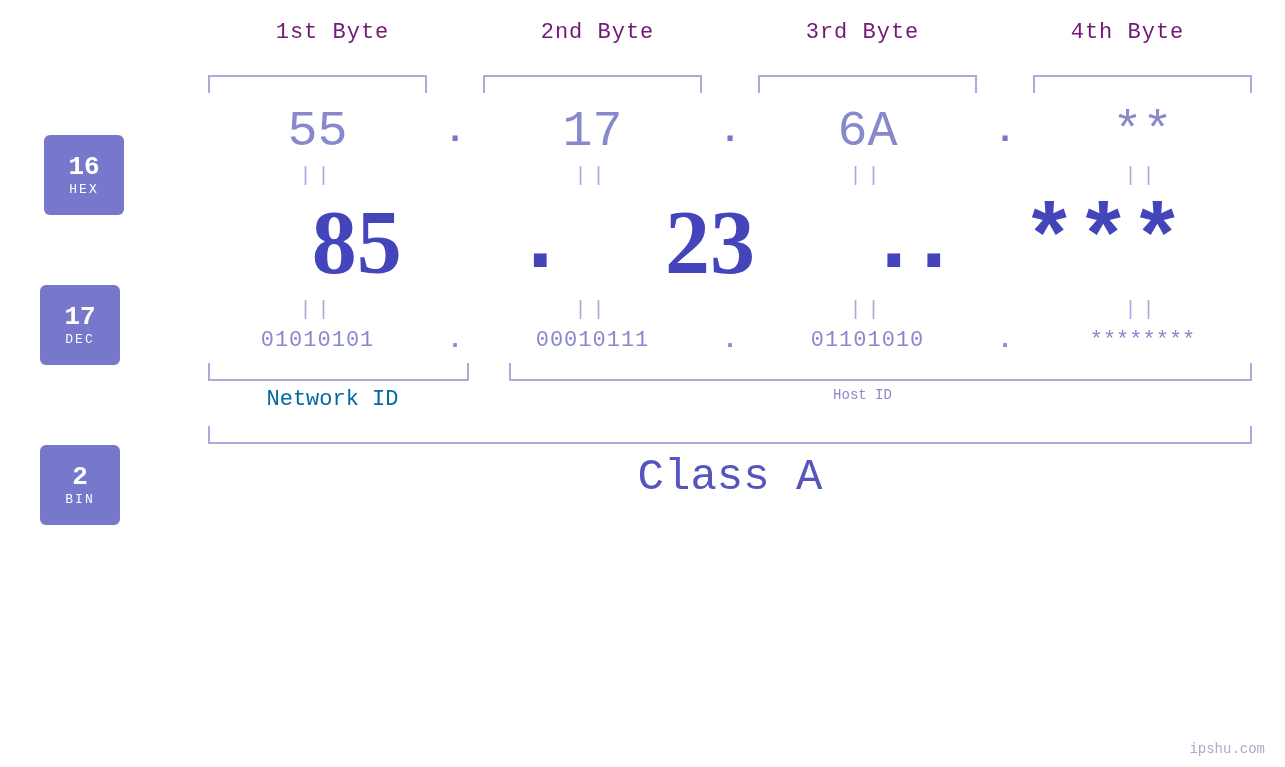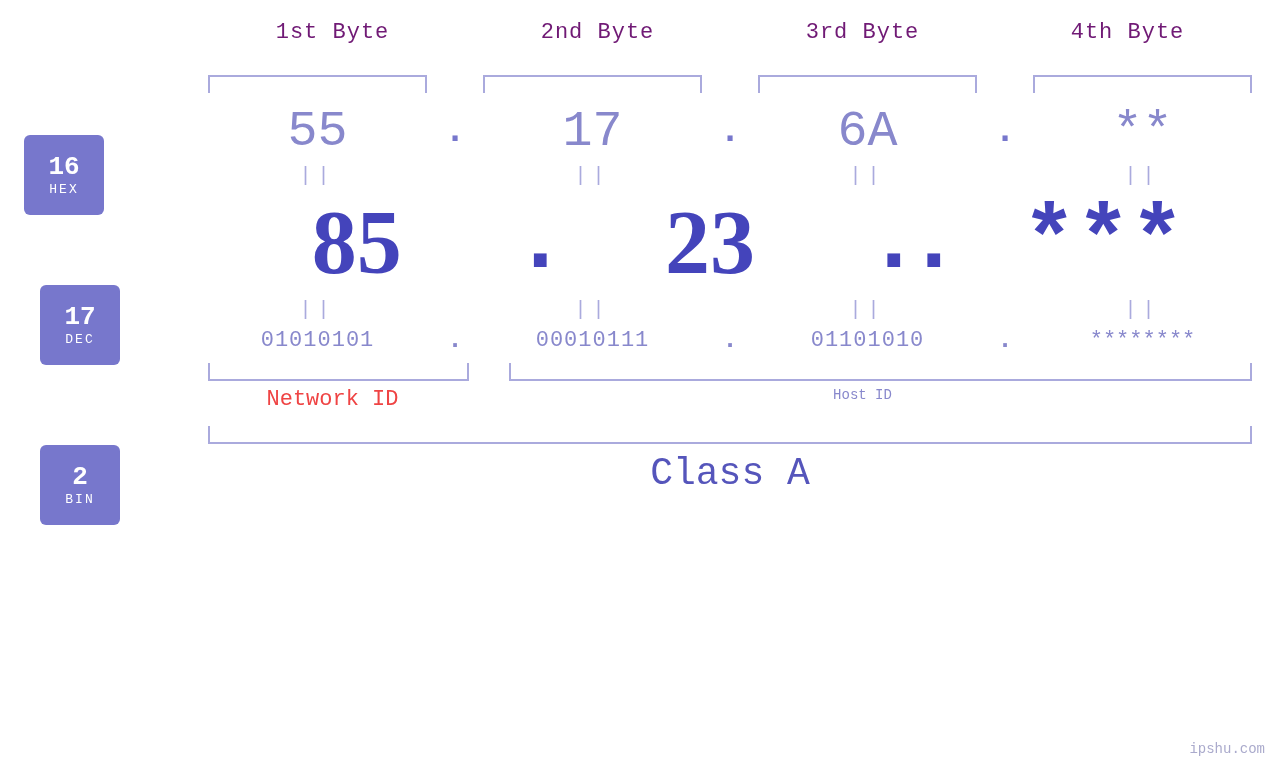--- a/index.html
+++ b/index.html
@@ -186,21 +186,21 @@
       right: 20px;
       color: #aaaacc;
       font-size: 14px;
       font-family: 'Courier New', Courier, monospace;
     }
 
     
     .base-hex {
       position: absolute;
       top: 135px;
-      left: 24px;
+      left: 44px;
     }
 
     .base-dec {
       position: absolute;
       top: 285px;
       left: 40px;
     }
 
     .base-bin {
       position: absolute;
@@ -340,25 +340,25 @@
     <div style="display:flex; width:100%; margin-top:8px;">
 
       <div style="flex: 0 0 calc(25% - 4px); margin: 0 8px 0 8px; border-bottom: 2px solid #aaaadd; border-left: 2px solid #aaaadd; border-right: 2px solid #aaaadd; height: 18px;"></div>
 
       <div style="flex: 0 0 32px;"></div>
 
       <div style="flex: 1; margin: 0 8px 0 0; border-bottom: 2px solid #aaaadd; border-left: 2px solid #aaaadd; border-right: 2px solid #aaaadd; height: 18px;"></div>
     </div>
 
     <div style="display:flex; width:100%; margin-top:6px;">
-      <div style="flex: 0 0 25%; text-align:center; color:#ef4444; font-size:22px; font-family:'Courier New',Courier,monospace;">Network ID</div>
+      <div style="flex: 0 0 25%; text-align:center; color:#0369a1; font-size:22px; font-family:'Courier New',Courier,monospace;">Network ID</div>
       <div style="flex: 1; text-align:center; color:#8888cc; font-size:14px; font-family:'Courier New',Courier,monospace;">Host ID</div>
     </div>
 
     <div style="margin: 14px 8px 0 8px; border-bottom: 2px solid #aaaadd; border-left: 2px solid #aaaadd; border-right: 2px solid #aaaadd; height: 18px;"></div>
 
-    <div style="text-align:center; color:#5555bb; font-size:38px; font-family:'Courier New',Courier,monospace; margin-top:8px;">Class A</div>
+    <div style="text-align:center; color:#5555bb; font-size:44px; font-family:'Courier New',Courier,monospace; margin-top:8px;">Class A</div>
 
   </div>
 
   <div class="watermark">ipshu.com</div>
 
 </div>
 
 </body></html>

